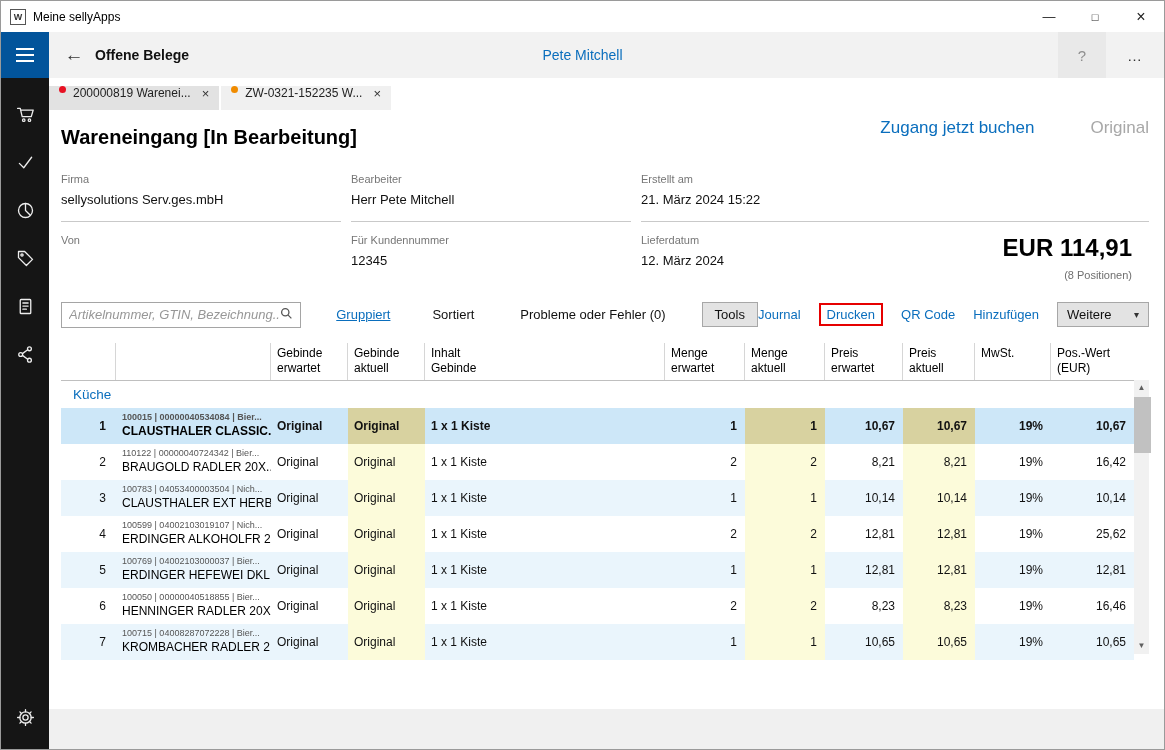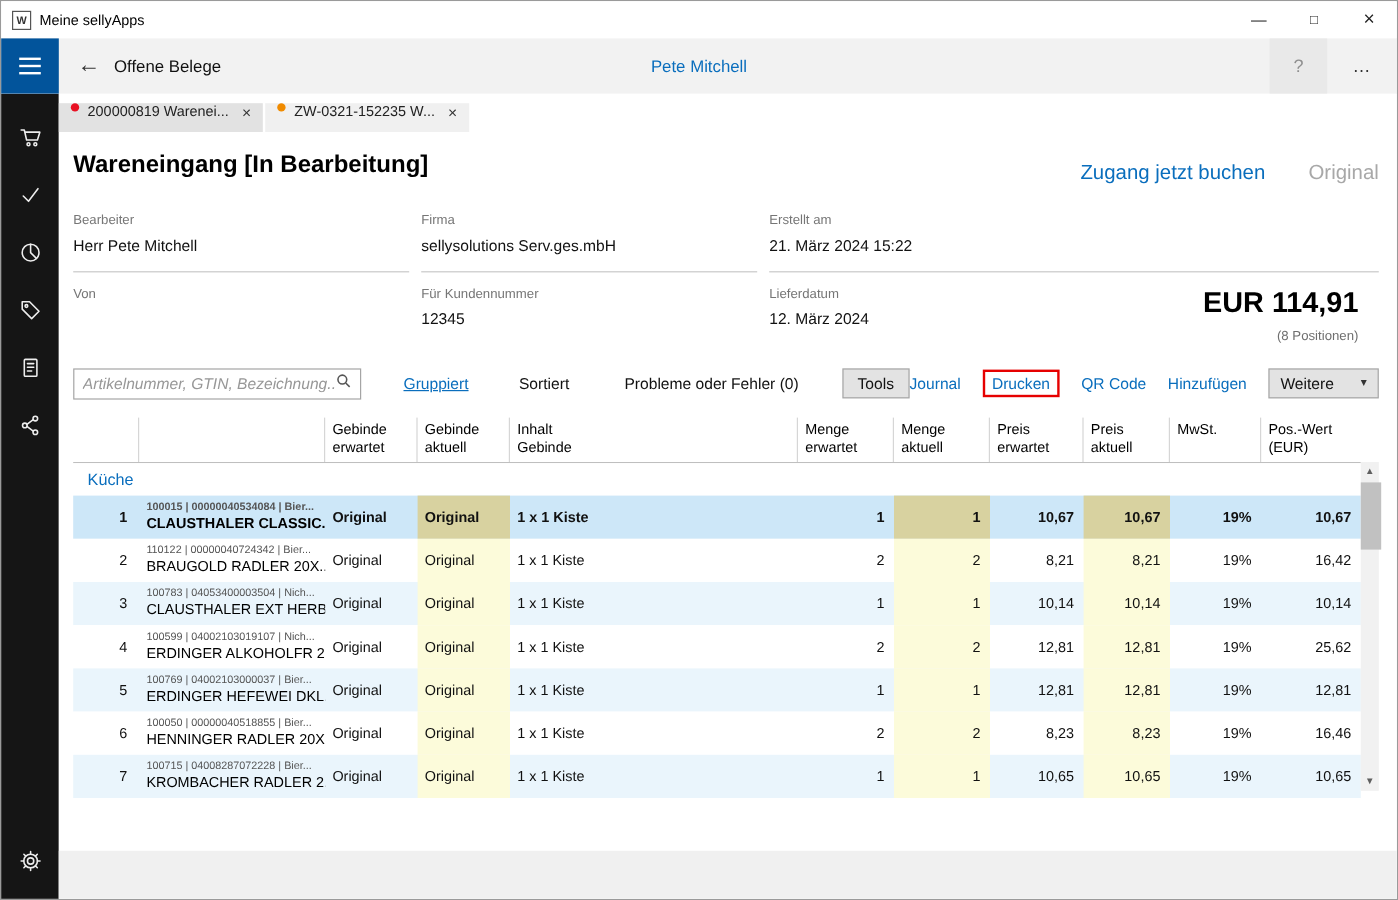--- a/index.html
+++ b/index.html
@@ -16,21 +16,21 @@
   .tb-controls{display:flex;height:31px;}
   .win-btn{width:46px;height:31px;border:0;background:transparent;font-size:13px;color:#222;display:flex;align-items:center;justify-content:center;}
   .win-btn.maxi{font-size:11px;}
   .win-btn.close{font-size:16px;}
 
   
   .appheader{flex:0 0 46px;height:46px;background:#f2f2f2;display:flex;align-items:center;position:relative;}
   .hamburger{width:48px;height:46px;background:#02549b;border:0;display:flex;flex-direction:column;align-items:center;justify-content:center;gap:4px;}
   .hamburger .bar{width:18px;height:2px;background:#fff;}
   .back-btn{width:38px;height:46px;border:0;background:transparent;font-size:19px;color:#333;margin-left:6px;}
-  .page-title{font-size:14px;font-weight:400;color:#111;margin-left:2px;white-space:nowrap;}
+  .page-title{font-size:14px;font-weight:700;color:#111;margin-left:2px;white-space:nowrap;}
   .user-name{position:absolute;left:50%;transform:translateX(-50%);color:var(--accent);font-size:14px;}
   .header-right{margin-left:auto;display:flex;align-items:center;}
   .help-btn{width:48px;height:46px;background:#e9e9e9;border:0;color:#8f8f8f;font-size:15px;}
   .more-btn{width:58px;height:46px;background:transparent;border:0;color:#333;font-size:15px;letter-spacing:1px;}
 
   
   .body-wrap{flex:1;display:flex;min-height:0;}
   .sidebar{flex:0 0 48px;width:48px;background:#151515;display:flex;flex-direction:column;align-items:center;padding-top:12px;}
   .sb-btn{width:48px;height:48px;background:transparent;border:0;display:flex;align-items:center;justify-content:center;}
   .sb-btn svg{width:21px;height:21px;stroke:#ededed;stroke-width:1.5;fill:none;stroke-linecap:round;stroke-linejoin:round;}
@@ -41,21 +41,21 @@
   .tab{display:flex;gap:7px;background:#e2e2e2;padding:0 10px;font-size:12px;color:#222;white-space:nowrap;}
   .tab.active{background:#f0f0f0;}
   .dot{width:7px;height:7px;border-radius:50%;}
   .dot.red{background:var(--tab-dot-red);}
   .dot.orange{background:var(--tab-dot-orange);}
   .tab-close{font-size:13px;color:#333;margin-left:4px;}
 
   .content{flex:1;padding:0 15px 0 12px;min-height:0;overflow:hidden;}
   .title-row{display:flex;align-items:flex-start;justify-content:space-between;}
   h1.doc-title{font-size:20px;font-weight:700;margin-top:16px;color:#000;}
-  .doc-actions{display:flex;gap:36px;margin-top:24px;}
+  .doc-actions{display:flex;gap:56px;margin-top:8px;}
   .action-book{color:var(--accent);font-size:17px;white-space:nowrap;}
   .action-reject{color:#a8a8a8;font-size:17px;white-space:nowrap;}
   .doc-subtitle{font-size:15px;margin-top:12px;color:#111;}
 
   .fields-grid{display:grid;grid-template-columns:280px 280px 280px 1fr;column-gap:10px;margin-top:24px;}
   .fcell .flabel{font-size:11px;color:#767676;}
   .fcell .fvalue{font-size:13px;color:#111;margin-top:6px;line-height:1.35;}
   .fcell.r1{border-bottom:1px solid #c9c9c9;padding-bottom:12px;}
   .fcell.span2{grid-column:3/5;}
   .fcell.r2{padding-top:12px;}
@@ -209,26 +209,26 @@
         <div class="title-row">
           <h1 class="doc-title">Wareneingang [In Bearbeitung]</h1>
           <div class="doc-actions">
             <span class="action-book">Zugang jetzt buchen</span>
             <span class="action-reject">Original</span>
           </div>
         </div>
 
         <div class="fields-grid">
           <div class="fcell r1">
+            <div class="flabel">Firma</div>
+            <div class="fvalue">sellysolutions Serv.ges.mbH</div>
+          </div>
+          <div class="fcell r1">
             <div class="flabel">Bearbeiter</div>
             <div class="fvalue">Herr Pete Mitchell</div>
-          </div>
-          <div class="fcell r1">
-            <div class="flabel">Firma</div>
-            <div class="fvalue">sellysolutions Serv.ges.mbH</div>
           </div>
           <div class="fcell r1 span2">
             <div class="flabel">Erstellt am</div>
             <div class="fvalue">21. März 2024 15:22</div>
           </div>
           <div class="fcell r2">
             <div class="flabel">Von</div>
           </div>
           <div class="fcell r2">
             <div class="flabel">Für Kundennummer</div>

